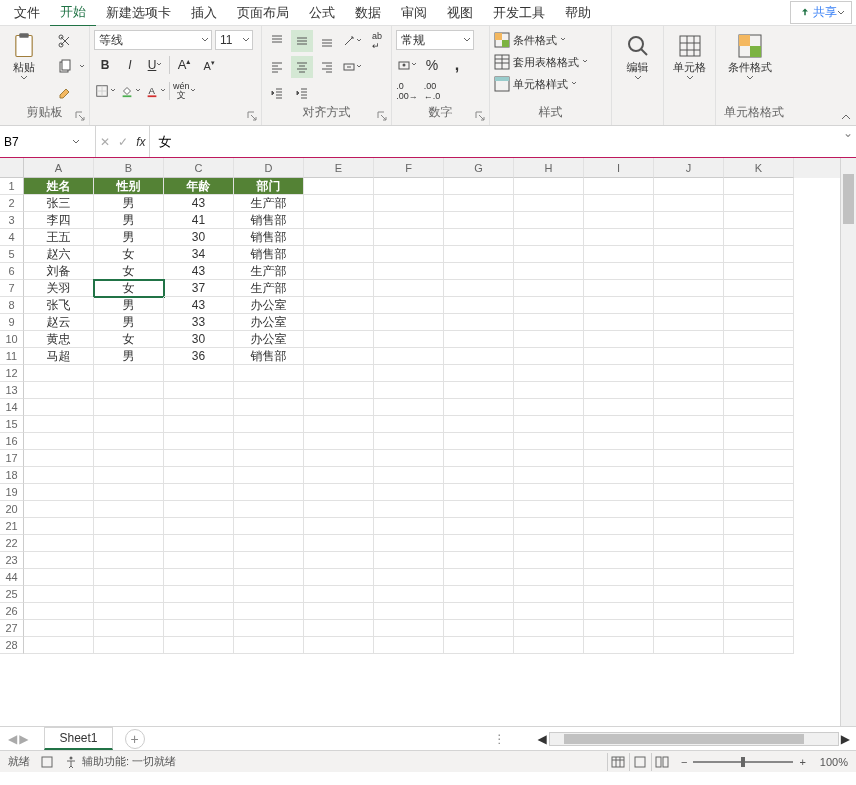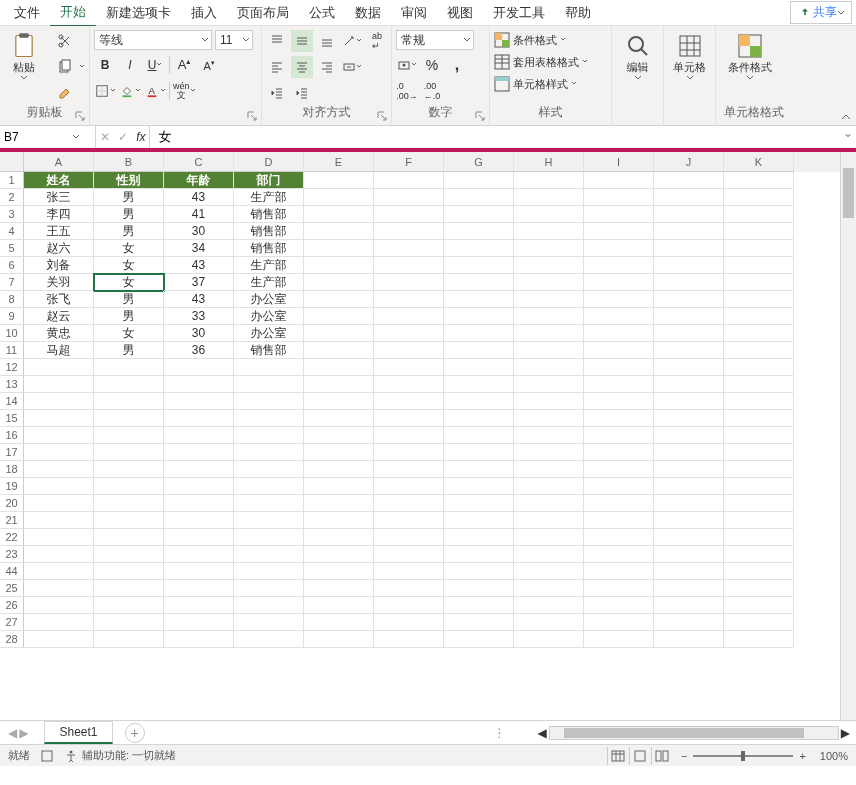--- a/index.html
+++ b/index.html
@@ -15,21 +15,21 @@
 .btn-lg{display:flex;flex-direction:column;align-items:center;justify-content:center;width:44px;padding:2px;cursor:pointer}
 .icon{display:inline-flex;align-items:center;justify-content:center}
 .icon-sm{width:16px;height:16px}
 .icon-lg{width:28px;height:28px}
 .vcol{display:flex;flex-direction:column;gap:4px}
 .hrow{display:flex;align-items:center;gap:3px}
 .selectbox{display:flex;align-items:center;border:1px solid #ccc;background:#fff;height:20px;padding:0 2px;font-size:12px}
 .selectbox span{flex:1;padding:0 2px}
 .smallbtn{width:22px;height:22px;display:flex;align-items:center;justify-content:center;cursor:pointer}
 .dialog-launcher{position:absolute;right:2px;bottom:2px;width:12px;height:12px;cursor:pointer}
-.formula-bar{display:flex;align-items:flex-start;height:26px;border-bottom:4px solid #be185d;background:#fff}
+.formula-bar{display:flex;align-items:flex-start;height:32px;border-bottom:1px solid #be185d;background:#fff}
 .namebox{width:96px;border-right:1px solid #d4d4d4;padding:0 4px;display:flex;align-items:center;height:100%}
 .namebox input{border:none;width:68px;font-size:12px;outline:none}
 .fb-btns{display:flex;align-items:center;padding:0 4px;gap:8px;border-right:1px solid #d4d4d4;height:100%}
 .fb-input{flex:1;padding:0 8px;font-size:13px;display:flex;align-items:center;height:100%}
 .fb-input input{border:none;width:100%;outline:none;font-size:13px}
 .grid-area{display:flex;height:568px;position:relative}
 .rowheaders{width:24px;background:#fff}
 .rowheaders .corner{height:20px;background:#f0f0f0;border-right:1px solid #ccc;border-bottom:1px solid #ccc}
 .rowheaders .rh{height:17px;border-right:1px solid #ccc;border-bottom:1px solid #e1e1e1;text-align:center;font-size:11px;color:#666;line-height:17px;background:#fff}
 .cols{flex:1;display:flex;flex-direction:column;overflow:hidden}

